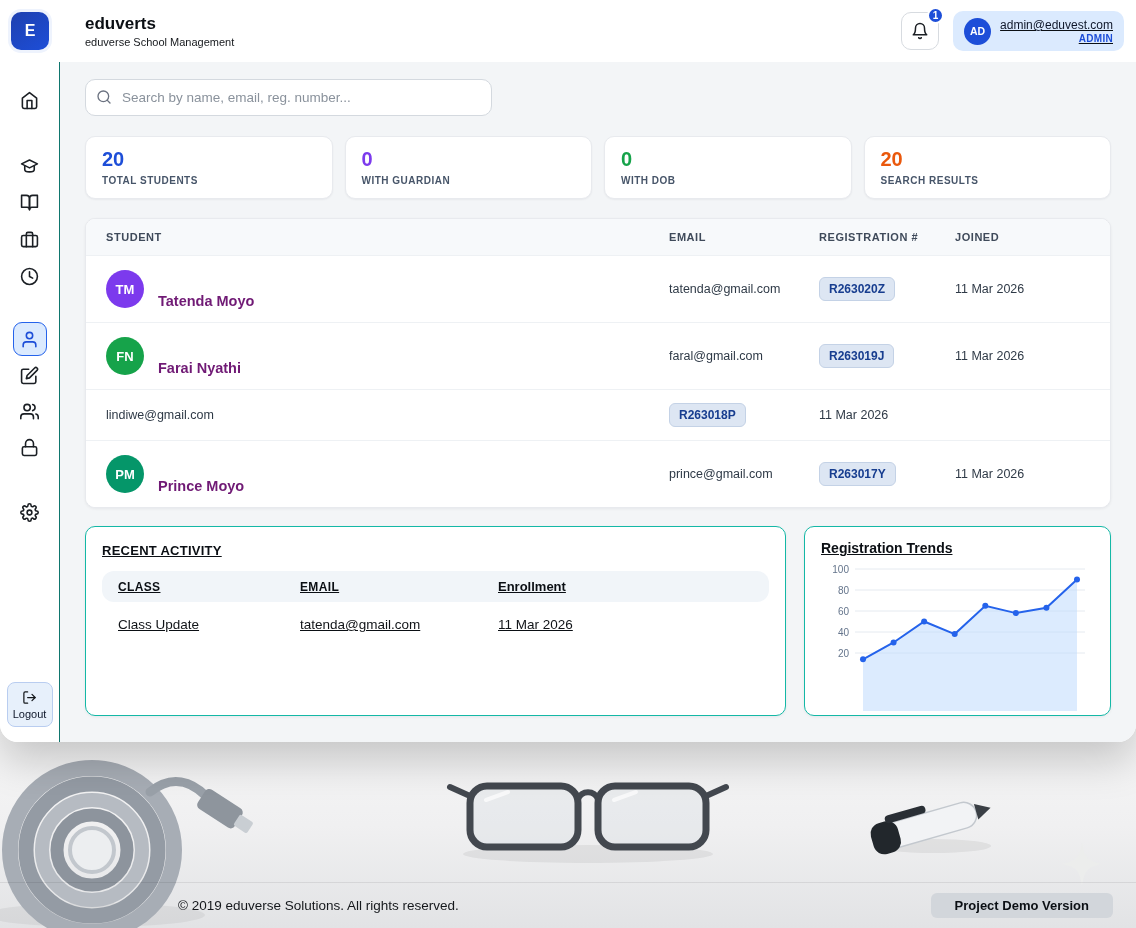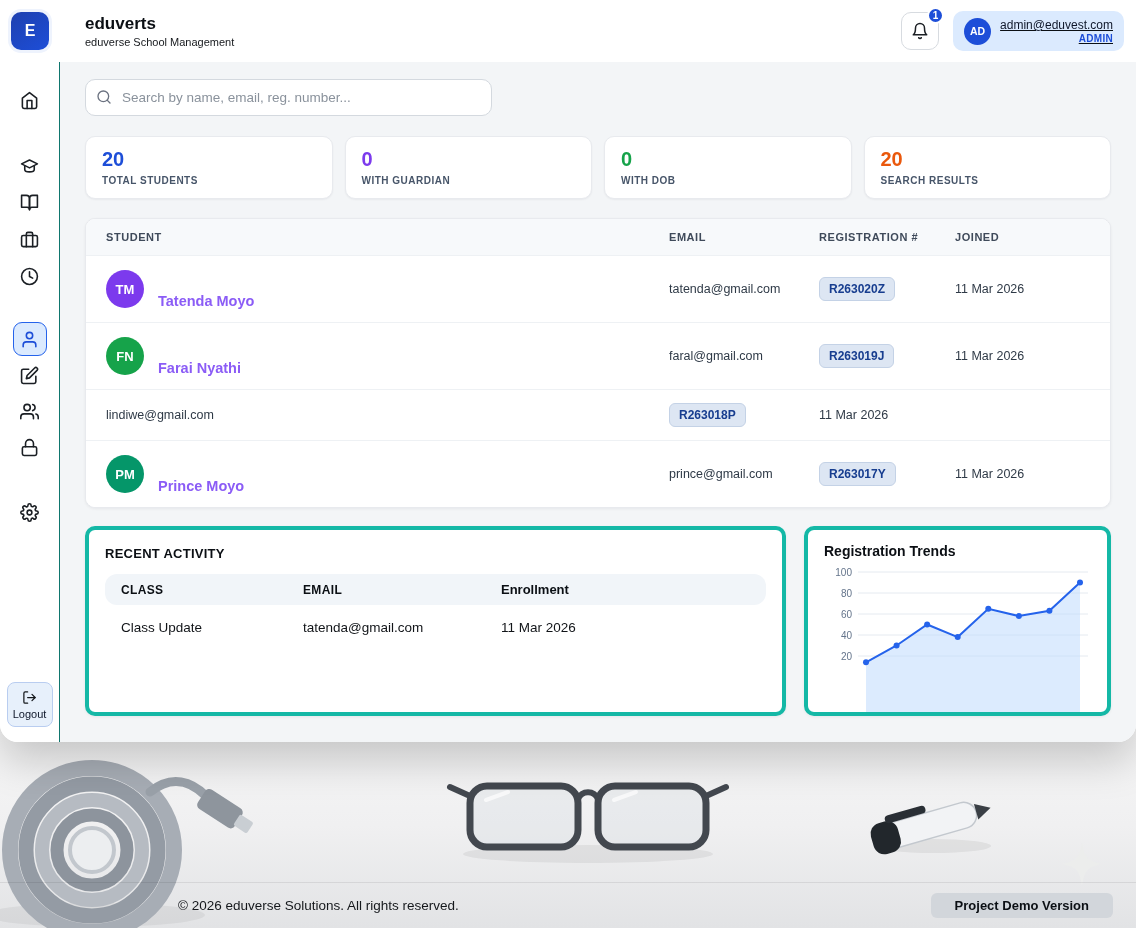--- a/index.html
+++ b/index.html
@@ -133,31 +133,31 @@
     box-shadow:0 1px 3px rgba(16,24,40,.06); overflow:hidden;
   }
   .thead, .trow { display:grid; grid-template-columns:563px 150px 136px 1fr; align-items:center; }
   .thead { padding:12px 20px; background:#f7f9fb; font-size:11px; font-weight:700; color:#3f4a5a; letter-spacing:.05em; }
   .trow { padding:13px 20px; border-top:1px solid #eef1f4; background:#fff; }
   .stu { display:flex; align-items:center; gap:14px; }
   .avatar {
     width:38px; height:38px; border-radius:50%; color:#fff; font-size:13px; font-weight:700;
     display:flex; align-items:center; justify-content:center; flex:none;
   }
-  .stu-name { font-size:14.5px; font-weight:700; color:#8b5cf6;margin-top:24px; }
+  .stu-name { font-size:14.5px; font-weight:700; color:#701a75;margin-top:24px; }
   .email-cell, .joined-cell { font-size:12.5px; color:#2f3a47; }
   .reg-badge {
     display:inline-block; padding:4px 9px; border-radius:6px;
     background:#dde6f3; border:1px solid #c4d2e6; color:#173d8f; font-size:12px; font-weight:700;
   }
 
   .bottom-row { margin-top:18px; display:grid; grid-template-columns:1fr 307px; gap:18px; }
   .panel {
-    background:#fff; border:4px solid #14b8a6; border-radius:10px;
-    box-shadow:0 1px 3px rgba(16,24,40,.06); height:190px; overflow:hidden;
+    background:#fff; border:1px solid #14b8a6; border-radius:10px;
+    box-shadow:0 1px 3px rgba(16,24,40,.06); height:190px; overflow:hidden;text-decoration:underline;
   }
   .activity-panel { padding:16px; }
   .activity-title { font-size:13px; font-weight:800; letter-spacing:.02em; }
   .a-head, .a-row { display:grid; grid-template-columns:182px 198px 1fr; align-items:center;border-radius:12px; }
   .a-head { margin-top:13px; background:#f1f5f9; padding:8px 16px; }
   .a-head .uc { font-size:12px; font-weight:700; letter-spacing:.03em; }
   .a-head .cap { font-size:13px; font-weight:700; }
   .a-row { padding:15px 16px; font-size:13.5px; color:#111418; }
 
   .trends-panel { padding:13px 16px; }
@@ -201,21 +201,21 @@
     <g transform="rotate(-16 930 125)">
       <rect x="878" y="112" width="100" height="26" rx="13" fill="#f2f3f5" stroke="#c3c8ce" stroke-width="1.5"></rect>
       <rect x="870" y="109" width="28" height="32" rx="11" fill="#22272c"></rect>
       <rect x="888" y="104" width="42" height="8" rx="4" fill="#2a2f35"></rect>
       <path d="M978 117 l15 8 -15 8 z" fill="#3a3f45"></path>
     </g>
 
     <path d="M1082 142 C1084.5 157,1087 161,1102 164 C1087 167,1084.5 171,1082 186 C1079.5 171,1077 167,1062 164 C1077 161,1079.5 157,1082 142 Z" fill="#ecedec"></path>
   </svg>
   <div class="site-footer">
-    <span class="copyright">© 2026 eduverse Solutions. All rights reserved.</span>
+    <span class="copyright">© 2019 eduverse Solutions. All rights reserved.</span>
     <span class="demo-badge">Project Demo Version</span>
   </div>
 </div>
 
 <div class="app-window">
 
   <header class="topbar">
     <div class="logo">E</div>
     <div class="brand">
       <div class="brand-name">eduverts</div>

